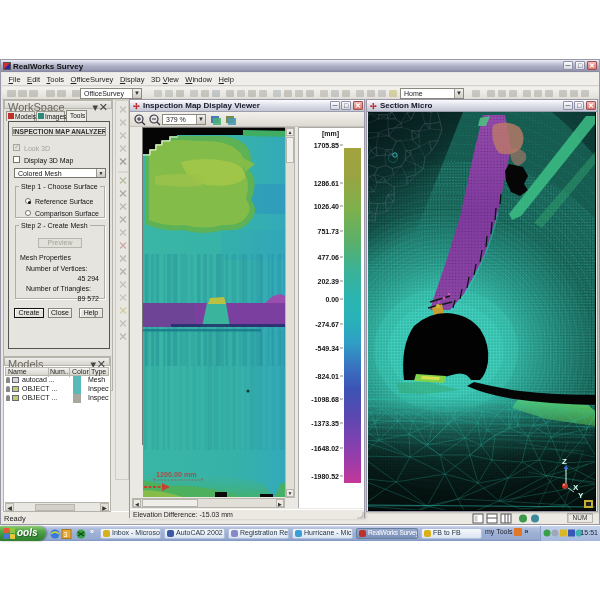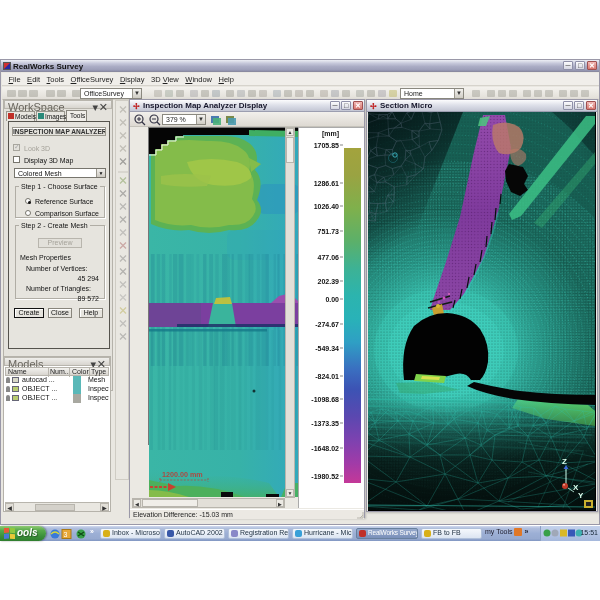--- a/index.html
+++ b/index.html
@@ -76,20 +76,35 @@
 <div class="combo" style="left:78px;top:1px;width:62px;">
         <span style="position:absolute;left:3px;top:1px;">OfficeSurvey</span>
         <span class="arr">▼</span>
       </div>
 <div class="combo" style="left:398px;top:1px;width:64px;">
         <span style="position:absolute;left:3px;top:1px;">Home</span>
         <span class="arr">▼</span>
       </div>
 </div>
 
+<div class="abs statusbar">
+ <span style="position:absolute;left:3px;top:2px;">Ready</span>
+ <svg width="130" height="12" style="position:absolute;left:470px;top:1px;">
+  <rect x="2" y="1" width="10" height="9" fill="#fff" stroke="#555"></rect>
+        <rect x="3.5" y="2.5" width="3" height="6" fill="#ccc"></rect>
+  <rect x="16" y="1" width="10" height="9" fill="#fff" stroke="#555"></rect>
+        <line x1="16" y1="5" x2="26" y2="5" stroke="#555"></line>
+  <rect x="30" y="1" width="10" height="9" fill="#fff" stroke="#555"></rect>
+        <line x1="34" y1="1" x2="34" y2="10" stroke="#555"></line>
+        <line x1="37" y1="1" x2="37" y2="10" stroke="#555"></line>
+  <circle cx="52" cy="5.5" r="4" fill="#3a9a4a"></circle>
+        <circle cx="64" cy="5.5" r="4" fill="#3a8a9a"></circle>
+ </svg>
+ <span style="position:absolute;left:566px;top:1px;width:26px;height:10px;border:1px solid #b8b5ad;box-shadow:inset 1px 1px 0 #ccc;font-size:6.5px;text-align:center;color:#333;">NUM</span>
+</div>
 
 <div class="abs" style="left:2px;top:39px;width:110px;height:292px;background:#e4e2dc;border:1px solid #b5b2aa;">
  <div class="abs panel-title" style="left:0px;top:0px;width:108px;height:9px;">
         <span style="position:absolute;left:3px;top:0px;">WorkSpace</span>
   <span style="position:absolute;right:13px;top:0px;color:#444;">▾</span>
         <span style="position:absolute;right:3px;top:0px;color:#444;">✕</span>
       </div>
  <div class="abs" style="left:1px;top:10px;width:107px;height:11px;font-size:7px;color:#111;">
   <span style="position:absolute;left:1px;top:1px;width:29px;height:10px;background:#e8e6e0;border:1px solid #9a978e;border-bottom:none;font-size:6.5px;">
           <span style="position:absolute;left:1px;top:1px;width:6px;height:6px;background:#c03028;"></span>
@@ -201,21 +216,21 @@
  <div class="abs" style="left:1px;top:145px;width:104px;height:9px;background:#e9e7e1;border-top:1px solid #b8b5ad;">
   <span style="position:absolute;left:0;top:0;width:9px;height:8px;background:#e2dfd8;border:1px solid #b8b5ad;font-size:6px;text-align:center;line-height:8px;color:#333;">◀</span>
   <span style="position:absolute;left:30px;top:1px;width:40px;height:7px;background:#d4d1ca;border:1px solid #b8b5ad;"></span>
   <span style="position:absolute;right:0;top:0;width:9px;height:8px;background:#e2dfd8;border:1px solid #b8b5ad;font-size:6px;text-align:center;line-height:8px;color:#333;">▶</span>
       </div>
 </div>
 
 <div class="abs" style="left:128px;top:39px;width:236px;height:419px;background:#ebe9e3;border:1px solid #9a98a8;box-shadow:1px 1px 2px rgba(0,0,0,0.2);">
  <div class="abs twin-title" style="left:0;top:0;width:234px;height:12px;">
   <span style="position:absolute;left:3px;top:2px;font-size:8px;color:#c02020;">✢</span>
-  <span style="position:absolute;left:13px;top:1px;">Inspection Map Analyzer Display</span>
+  <span style="position:absolute;left:13px;top:1px;">Inspection Map Display Viewer</span>
   <span class="wbtn" style="right:24px;top:1px;">─</span>
         <span class="wbtn" style="right:13px;top:1px;">□</span>
         <span class="wbtn close" style="right:1px;top:1px;">✕</span>
  </div>
  <div class="abs" style="left:0;top:12px;width:234px;height:15px;background:linear-gradient(180deg,#f2f0ec,#ddd9d2);border-bottom:1px solid #c5c2ba;">
   <svg width="30" height="13" style="position:absolute;left:3px;top:1px;">
    <circle cx="6" cy="6" r="4" fill="none" stroke="#334" stroke-width="1.2"></circle>
           <line x1="9" y1="9" x2="12" y2="12" stroke="#334" stroke-width="1.3"></line>
           <line x1="4" y1="6" x2="8" y2="6" stroke="#334" stroke-width="1"></line>
           <line x1="6" y1="4" x2="6" y2="8" stroke="#334" stroke-width="1"></line>
@@ -227,21 +242,21 @@
           <span style="position:absolute;left:3px;top:1px;">379 %</span>
           <span class="arr">▼</span>
         </div>
   <svg width="30" height="13" style="position:absolute;left:80px;top:1px;">
    <rect x="1" y="3" width="8" height="7" fill="#4a7ab0"></rect>
           <rect x="3" y="5" width="8" height="7" fill="#4ab07a" opacity="0.9"></rect>
    <rect x="16" y="3" width="8" height="7" fill="#7a8a4a"></rect>
           <rect x="18" y="5" width="8" height="7" fill="#4a9ab0" opacity="0.9"></rect>
   </svg>
  </div>
- <div class="abs" style="left:18px;top:27px;width:152px;height:318px;border:1px solid #777;border-right:none;">
+ <div class="abs" style="left:12px;top:27px;width:152px;height:318px;border:1px solid #777;border-right:none;">
         <svg width="151" height="369" style="position:absolute;left:0;top:0;">
 <defs>
 <linearGradient id="mg" x1="0" y1="0" x2="1" y2="0">
  <stop offset="0" stop-color="#3ab6a6"></stop>
               <stop offset="0.6" stop-color="#37b2a8"></stop>
               <stop offset="1" stop-color="#32a8bc"></stop>
 </linearGradient>
 <linearGradient id="bot" x1="0" y1="0" x2="0" y2="1">
  <stop offset="0" stop-color="#38b2a8" stop-opacity="0"></stop>
               <stop offset="1" stop-color="#44b06a"></stop>

